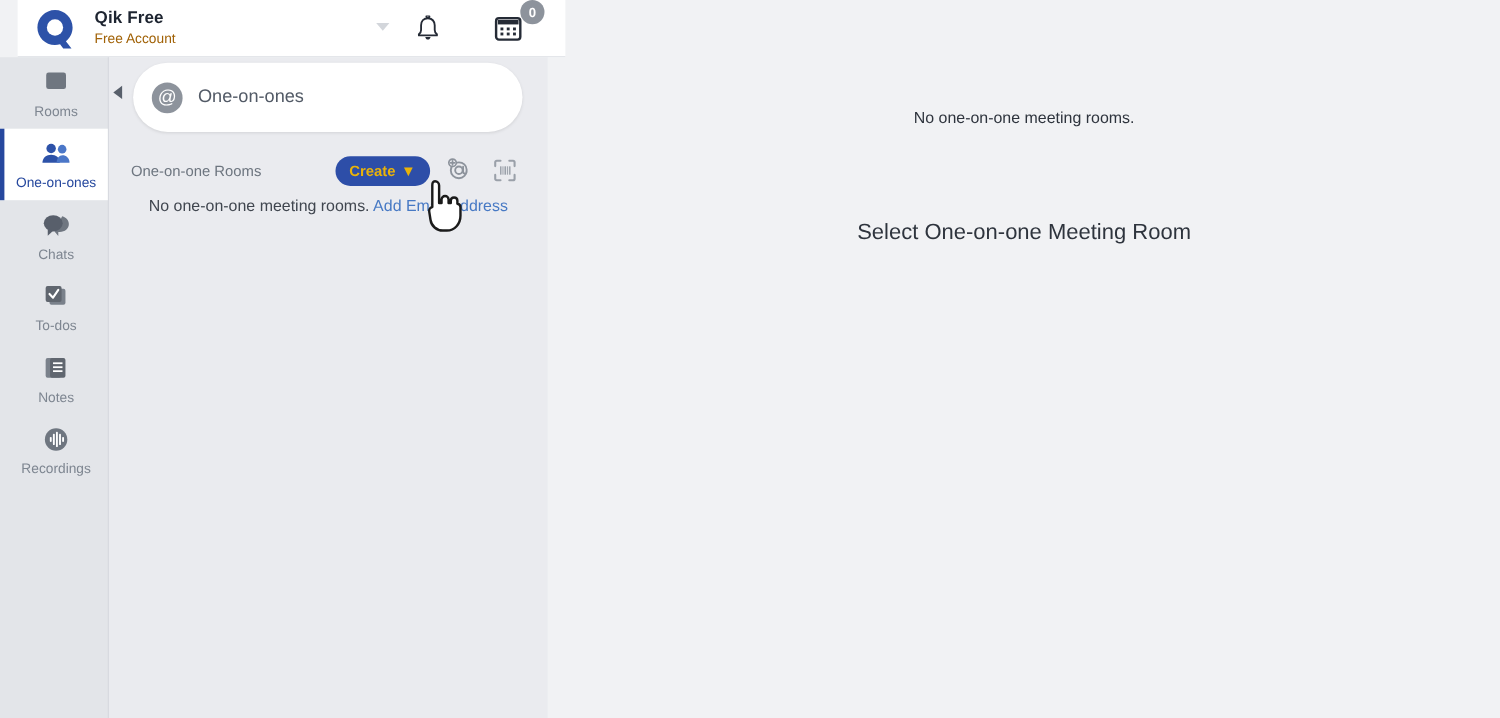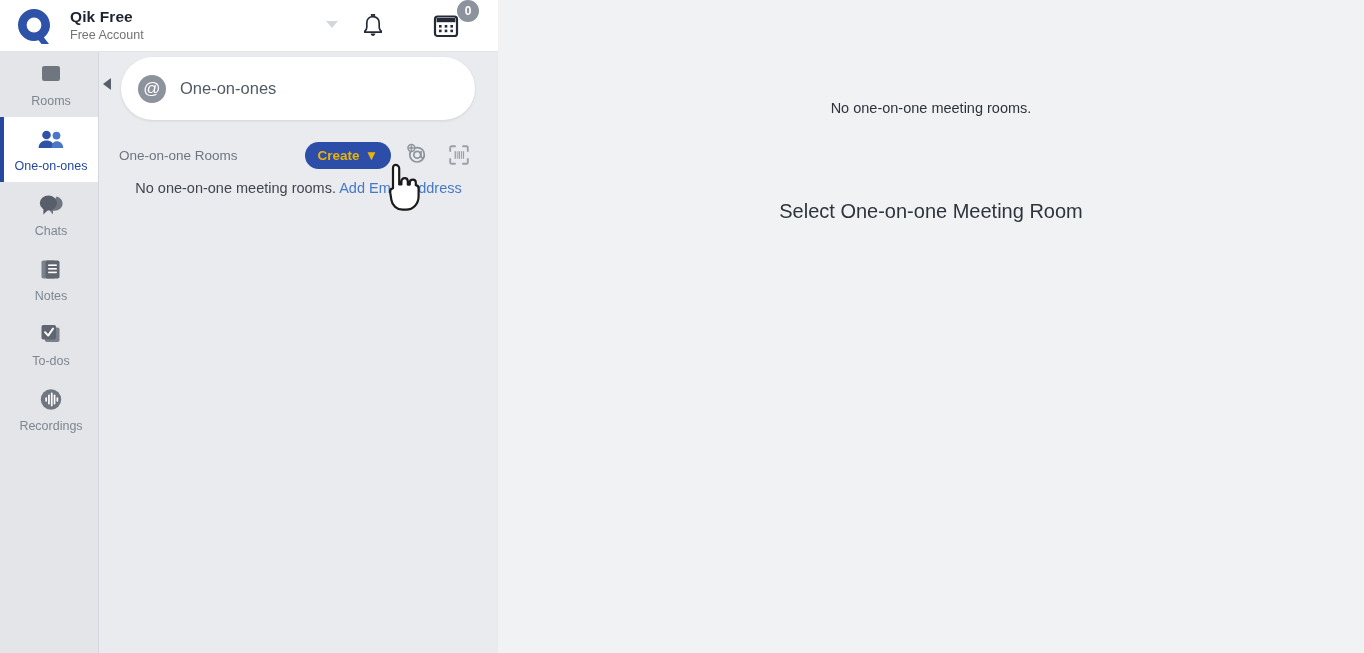--- a/index.html
+++ b/index.html
@@ -11,26 +11,27 @@
   }
   #app { position: relative; width: 1364px; height: 653px; display: flex; flex-direction: column; }
 
   
   .header {
     height: 52px; min-height: 52px; width: 498px;
     background: #ffffff;
     border-bottom: 1px solid #e2e4e8;
     display: flex; align-items: center;
     position: relative;
+    margin-left: 16px;
   }
   .logo-wrap { width: 70px; display: flex; align-items: center; justify-content: center; }
   .logo-q { display:block; }
   .acct { display: flex; flex-direction: column; justify-content: center; line-height: 1.15; }
   .acct-name { font-size: 15.5px; font-weight: bold; color: #1d2430; letter-spacing: .1px; }
-  .acct-sub  { font-size: 12.5px; color: #737373; margin-top: 2px; }
+  .acct-sub  { font-size: 12.5px; color: #a16207; margin-top: 2px; }
   .acct-caret {
     position: absolute; left: 326px; top: 21px;
     width: 0; height: 0;
     border-left: 6px solid transparent; border-right: 6px solid transparent;
     border-top: 7px solid #d3d6db;
   }
   .bell-btn { position: absolute; left: 358px; top: 11px; width: 30px; height: 30px;
               display:flex; align-items:center; justify-content:center; cursor:pointer; }
   .cal-btn  { position: absolute; left: 431px; top: 11px; width: 30px; height: 30px;
               display:flex; align-items:center; justify-content:center; cursor:pointer; }
@@ -186,41 +187,41 @@
             <ellipse cx="11.4" cy="10" rx="8.6" ry="7.4" fill="#585f6b"></ellipse>
             <path d="M6.4 15.6 L6.4 21.4 L11.6 16.6 Z" fill="#585f6b"></path>
           </svg>
         </span>
         <span class="ri-label">Chats</span>
       </div>
 
       <div class="rail-item">
         <span class="rail-icon">
           <svg width="26" height="24" viewBox="0 0 26 24">
+            <rect x="7" y="4.5" width="14.5" height="14.5" rx="1.8" fill="#7a818b"></rect>
+            <rect x="3.5" y="2" width="14.5" height="14.5" rx="1.8" fill="#60666f"></rect>
+            <path d="M7 9.2 L10.2 12.6 L15 5.6" fill="none" stroke="#ffffff" stroke-width="1.9" stroke-linecap="round" stroke-linejoin="round"></path>
+          </svg>
+        </span>
+        <span class="ri-label">To-dos</span>
+      </div>
+
+      <div class="rail-item">
+        <span class="rail-icon">
+          <svg width="26" height="24" viewBox="0 0 26 24">
             <rect x="3.5" y="2.5" width="14" height="18" rx="1.8" fill="#7a818b"></rect>
             <rect x="7.5" y="2.5" width="14" height="18" rx="1.8" fill="#60666f"></rect>
             <g fill="#ffffff">
               <rect x="10.2" y="6.4" width="8.6" height="1.6"></rect>
                 <rect x="10.2" y="10" width="8.6" height="1.6"></rect>
                 <rect x="10.2" y="13.6" width="8.6" height="1.6"></rect>
             </g>
           </svg>
         </span>
         <span class="ri-label">Notes</span>
-      </div>
-
-      <div class="rail-item">
-        <span class="rail-icon">
-          <svg width="26" height="24" viewBox="0 0 26 24">
-            <rect x="7" y="4.5" width="14.5" height="14.5" rx="1.8" fill="#7a818b"></rect>
-            <rect x="3.5" y="2" width="14.5" height="14.5" rx="1.8" fill="#60666f"></rect>
-            <path d="M7 9.2 L10.2 12.6 L15 5.6" fill="none" stroke="#ffffff" stroke-width="1.9" stroke-linecap="round" stroke-linejoin="round"></path>
-          </svg>
-        </span>
-        <span class="ri-label">To-dos</span>
       </div>
 
 
       <div class="rail-item">
         <span class="rail-icon">
           <svg width="26" height="26" viewBox="0 0 26 26">
             <circle cx="13" cy="12.5" r="10.2" fill="#6f7680"></circle>
             <g fill="#ffffff">
               <rect x="7.3" y="10.2" width="1.7" height="4.6" rx=".8"></rect>
               <rect x="10.1" y="7.4" width="1.7" height="10.2" rx=".8"></rect>

